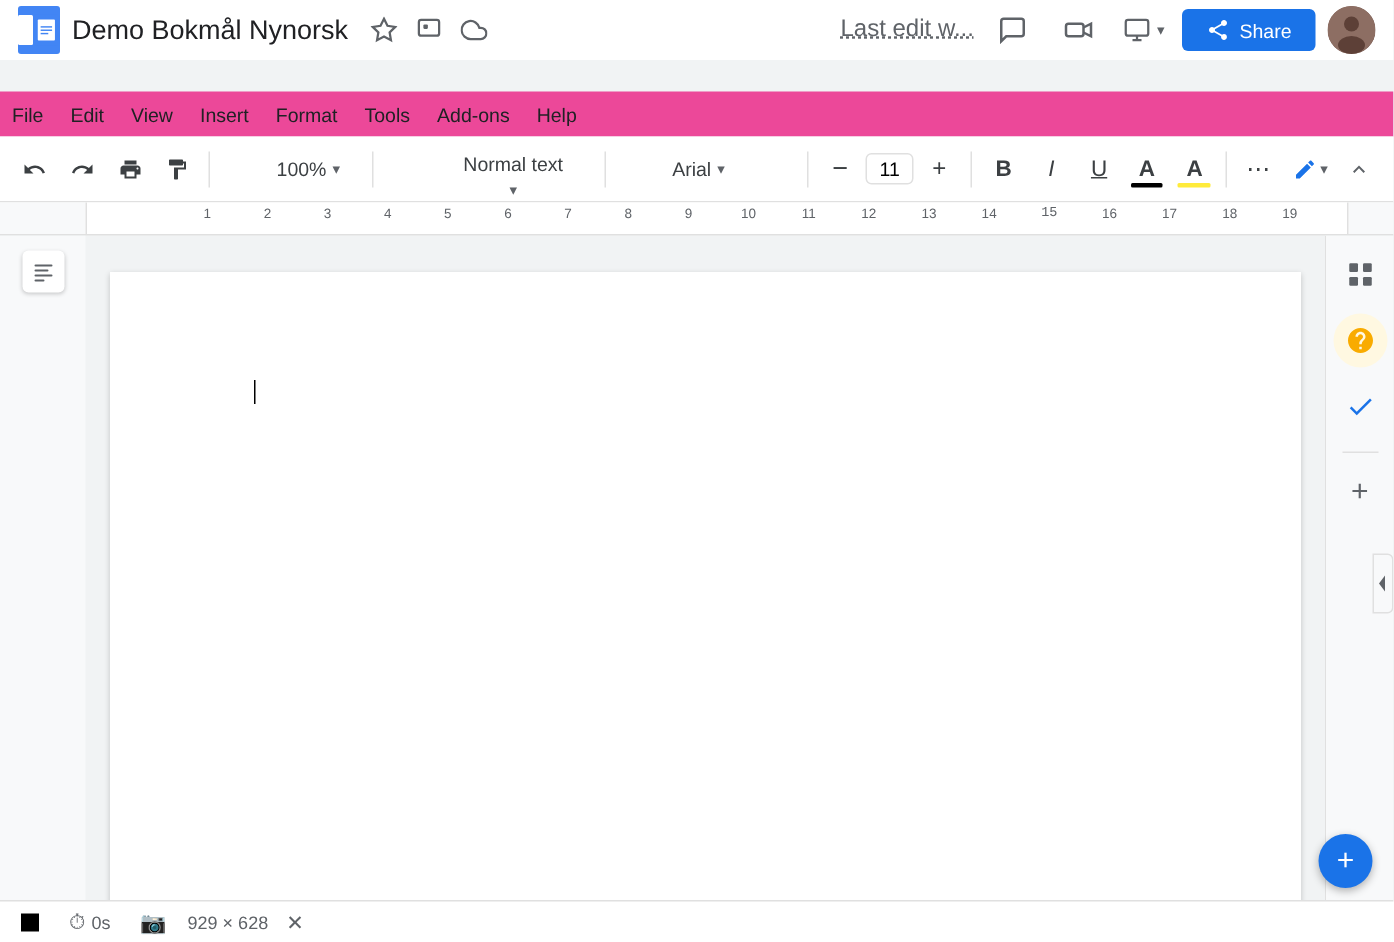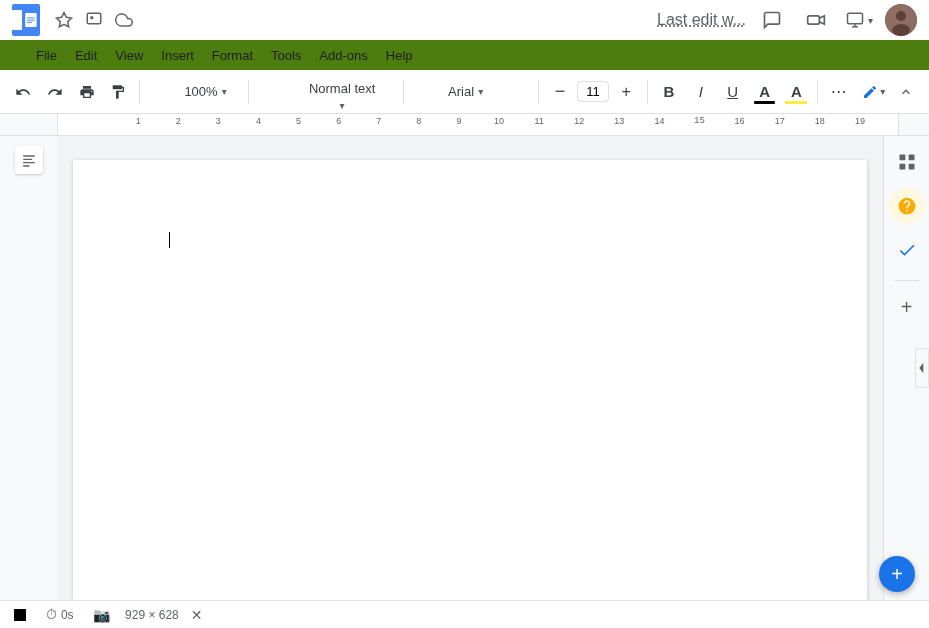--- a/index.html
+++ b/index.html
@@ -72,24 +72,25 @@
       width: 100%; height: 100%;
       background: linear-gradient(135deg, #8d6e63, #5d4037);
       display: flex; align-items: center; justify-content: center;
       color: white; font-size: 14px;
     }
 
     
     #menu-bar {
       display: flex;
       align-items: center;
-      padding: 0 28px;
+      padding: 0 0;
       height: 30px;
-      background: #4d7c0f;
+      background: #ec4899;
       gap: 2px;
+      margin-top: 21px;
     }
     .menu-item {
       padding: 4px 8px;
       font-size: 13px;
       color: #202124;
       cursor: pointer;
       border-radius: 4px;
     }
 
     
@@ -310,20 +311,21 @@
 <div id="title-bar">
   <div id="doc-icon">
     <svg width="28" height="32" viewBox="0 0 28 32">
       <rect width="28" height="32" rx="2" fill="#4285f4"></rect>
       <rect x="5" y="5" width="18" height="22" rx="1" fill="white"></rect>
       <rect x="8" y="12" width="12" height="1.5" fill="#4285f4"></rect>
       <rect x="8" y="15.5" width="12" height="1.5" fill="#4285f4"></rect>
       <rect x="8" y="19" width="8" height="1.5" fill="#4285f4"></rect>
     </svg>
   </div>
+  <span class="doc-title">Demo Bokmål Nynorsk</span>
   <div class="title-icons">
     <button class="title-icon-btn" title="Star">
       <svg width="18" height="18" viewBox="0 0 24 24" fill="none" stroke="#5f6368" stroke-width="2">
           <polygon points="12,2 15.09,8.26 22,9.27 17,14.14 18.18,21.02 12,17.77 5.82,21.02 7,14.14 2,9.27 8.91,8.26"></polygon>
         </svg>
     </button>
     <button class="title-icon-btn" title="See version history">
       <svg width="18" height="18" viewBox="0 0 24 24" fill="#5f6368">
           <rect x="3" y="3" width="18" height="14" rx="2" fill="none" stroke="#5f6368" stroke-width="2"></rect>
           <rect x="7" y="7" width="4" height="4" rx="1" fill="#5f6368"></rect>
@@ -349,20 +351,26 @@
           <polyline points="16,10 22,7 22,17 16,14"></polyline>
         </svg>
     </button>
     <button class="toolbar-btn" style="width:auto; padding: 0 4px; gap:4px; display:flex; align-items:center;">
       <svg width="18" height="18" viewBox="0 0 24 24" fill="none" stroke="#5f6368" stroke-width="2">
           <rect x="2" y="3" width="20" height="14" rx="2"></rect>
           <line x1="8" y1="21" x2="16" y2="21"></line>
           <line x1="12" y1="17" x2="12" y2="21"></line>
         </svg>
       <span style="font-size:10px;color:#5f6368;">▾</span>
+    </button>
+    <button class="share-btn">
+      <svg width="16" height="16" viewBox="0 0 24 24" fill="white">
+          <path d="M18 16.08c-.76 0-1.44.3-1.96.77L8.91 12.7c.05-.23.09-.46.09-.7s-.04-.47-.09-.7l7.05-4.11c.54.5 1.25.81 2.04.81 1.66 0 3-1.34 3-3s-1.34-3-3-3-3 1.34-3 3c0 .24.04.47.09.7L8.04 9.81C7.5 9.31 6.79 9 6 9c-1.66 0-3 1.34-3 3s1.34 3 3 3c.79 0 1.5-.31 2.04-.81l7.12 4.16c-.05.21-.08.43-.08.65 0 1.61 1.31 2.92 2.92 2.92 1.61 0 2.92-1.31 2.92-2.92s-1.31-2.92-2.92-2.92z"></path>
+        </svg>
+      <span>Share</span>
     </button>
     <div class="avatar">
       <div class="avatar-img">
         <svg width="32" height="32" viewBox="0 0 32 32">
           <circle cx="16" cy="16" r="16" fill="#8d6e63"></circle>
           <circle cx="16" cy="12" r="5" fill="#5d4037"></circle>
           <ellipse cx="16" cy="26" rx="9" ry="6" fill="#5d4037"></ellipse>
         </svg>
       </div>
     </div>

